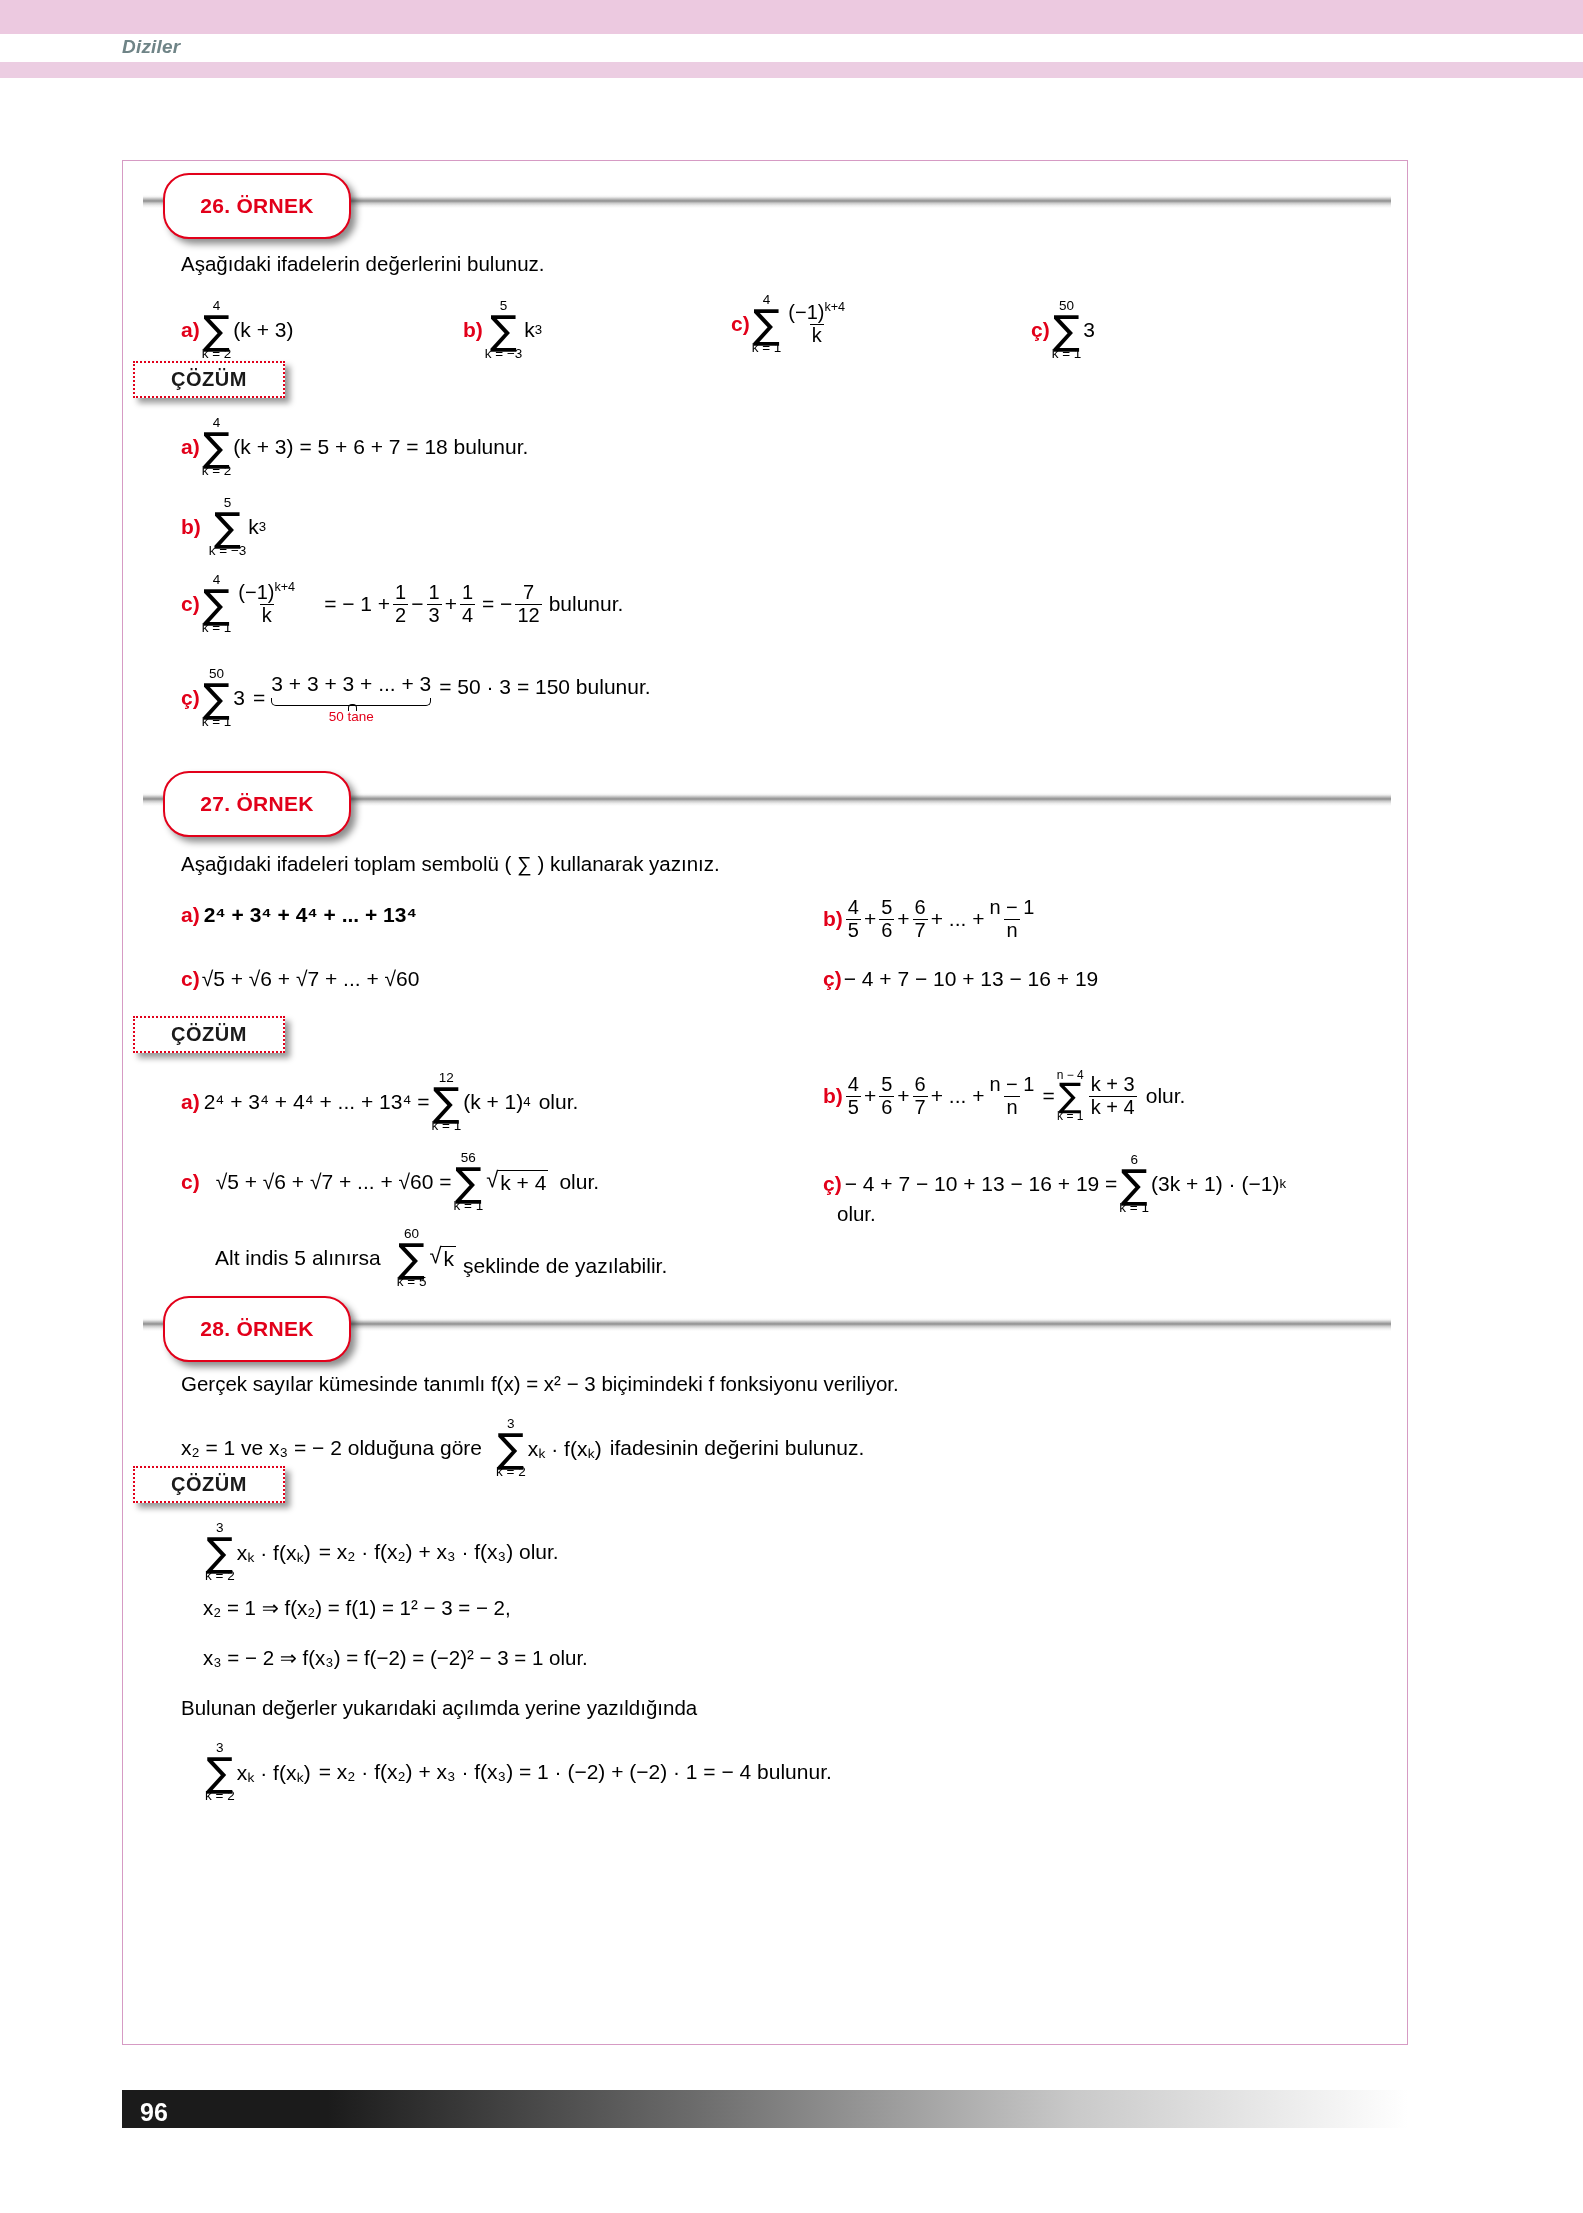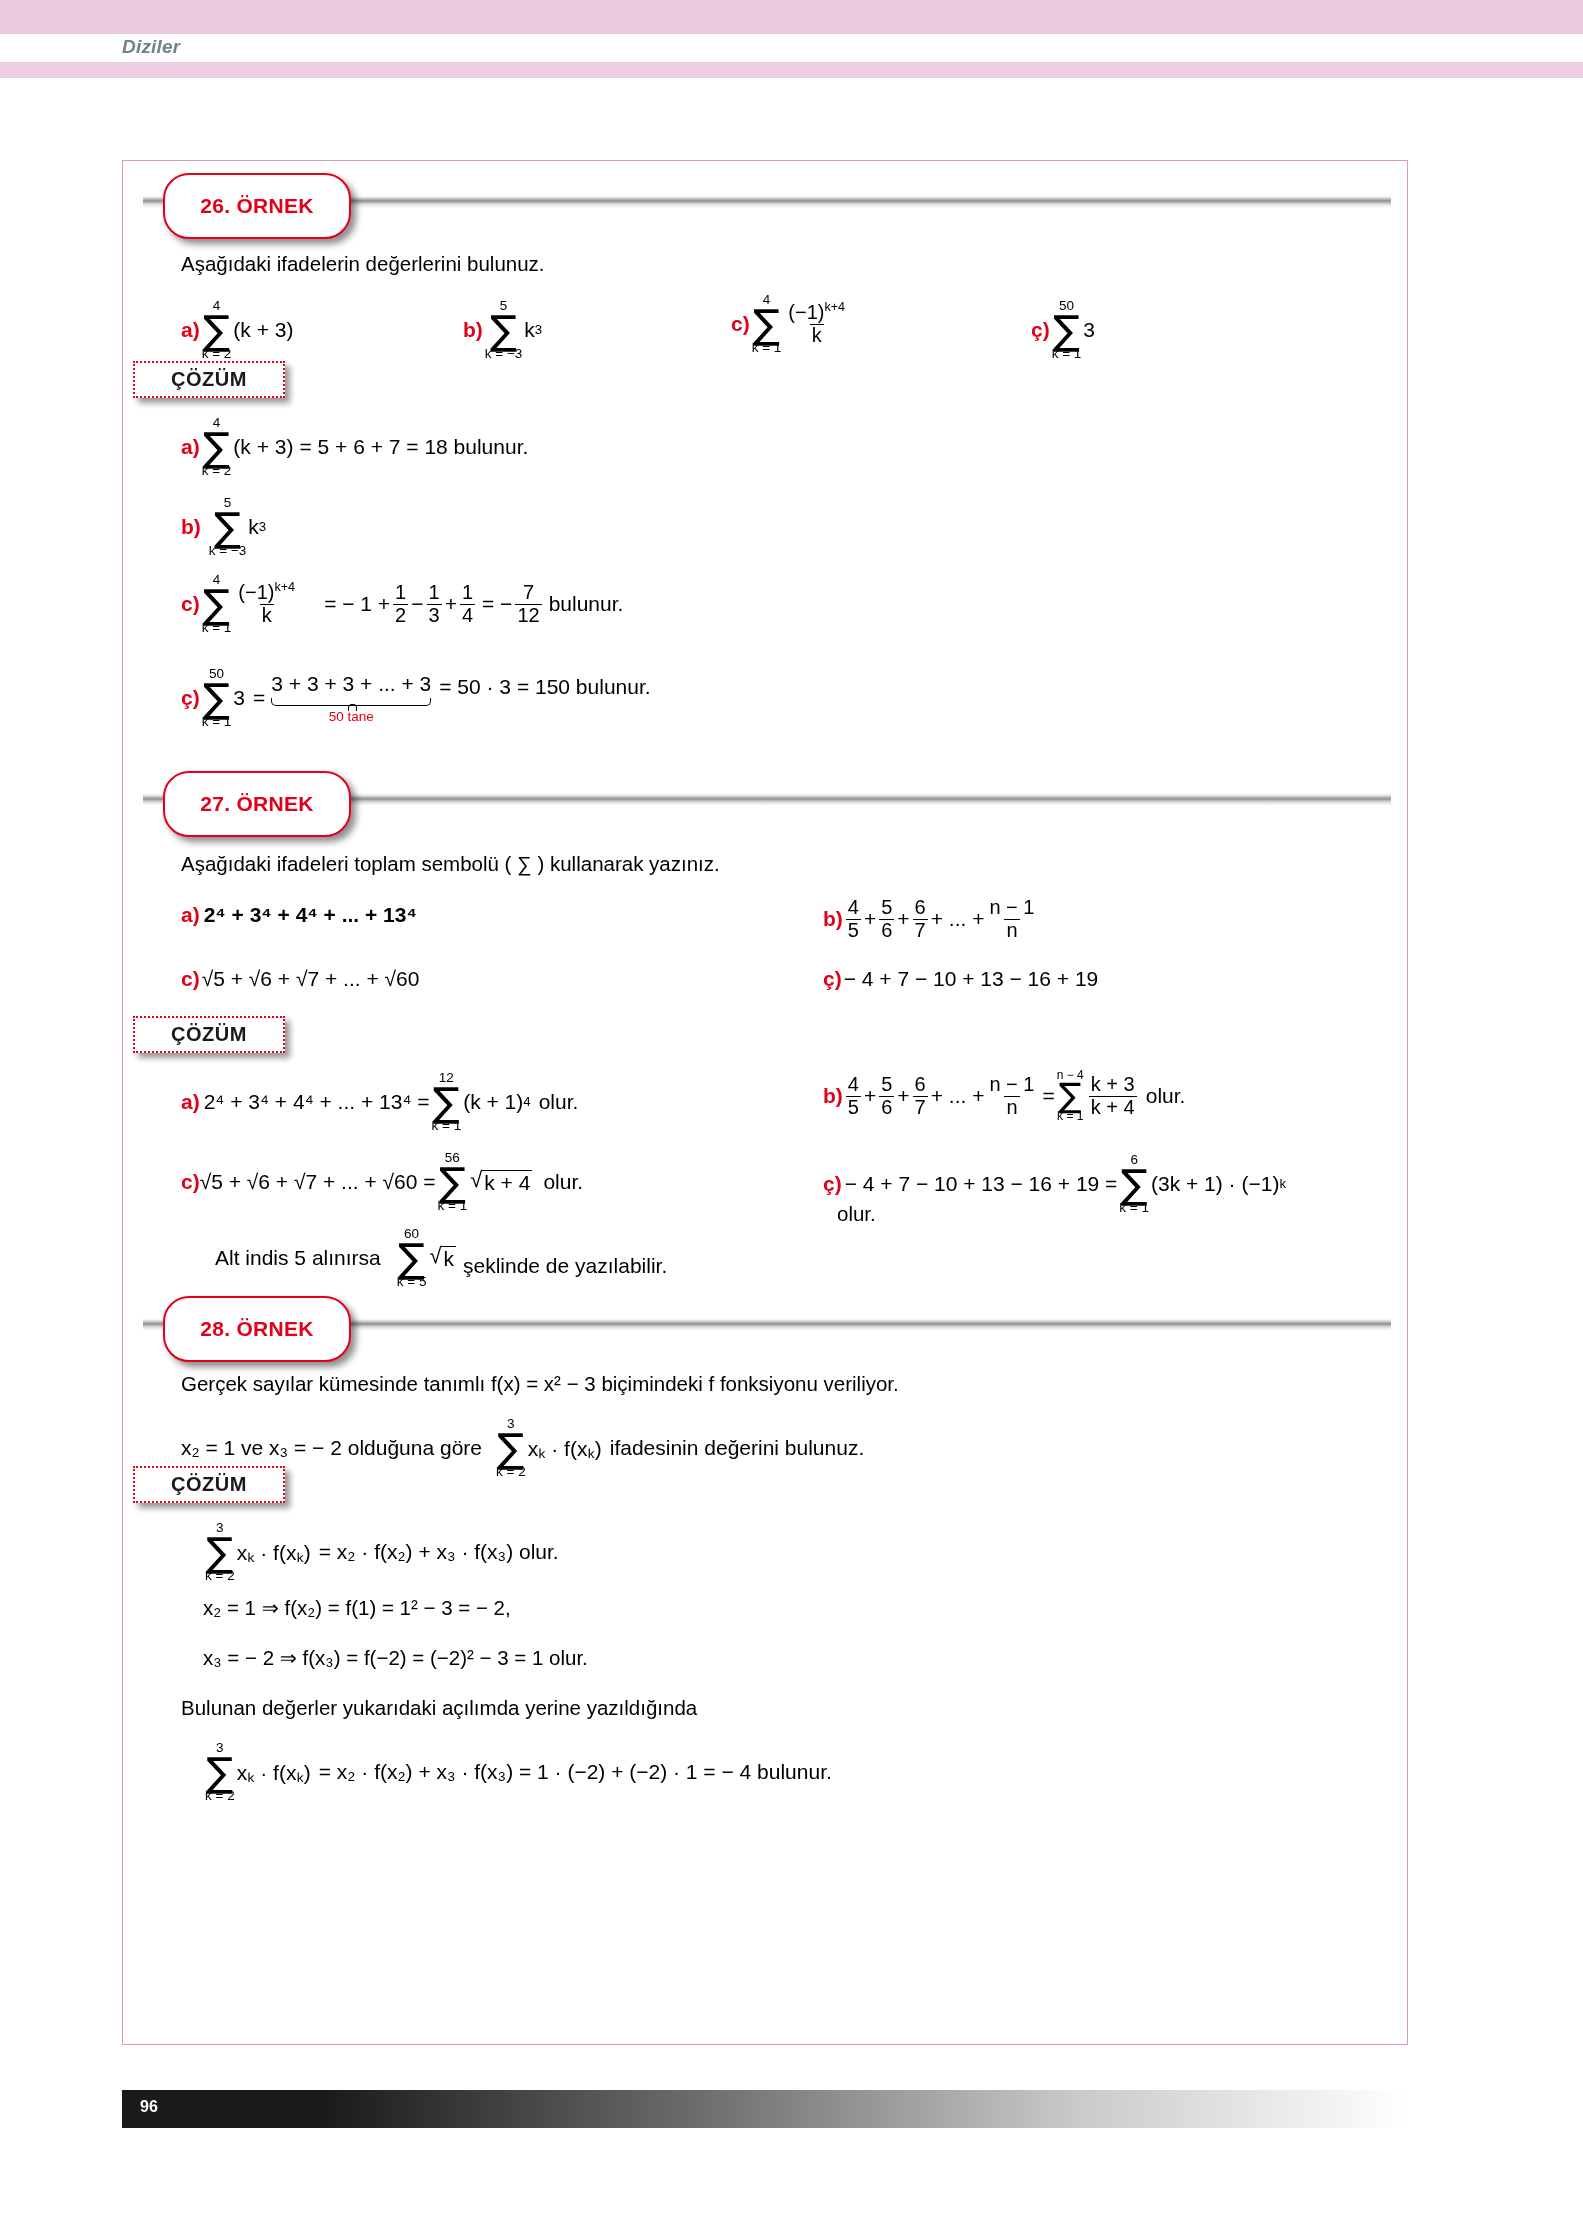--- a/index.html
+++ b/index.html
@@ -224,21 +224,21 @@
     width: 1286px;
     height: 38px;
     background: linear-gradient(to right, #1b1b1b 0%, #1b1b1b 16%,
                 #6d6d6d 45%, #c9c9c9 74%, #ffffff 100%);
   }
   .pageno {
     position: absolute;
     left: 140px;
     top: 2098px;
     color: #fff;
-    font-size: 16px;
+    font-size: 25px;
     font-weight: bold;
   }
 </style>
 </head>
 <body>
 
 <div class="hdr-strip-top"></div>
 <div class="hdr-strip-bottom"></div>
 <div class="hdr-title">Diziler</div>
 
@@ -459,21 +459,21 @@
     </span>
     <span class="frac">
       <span class="num">k + 3</span>
       <span class="den">k + 4</span>
     </span>
     <span style="margin-left:6px;">olur.</span>
   </div>
 
   <div class="math" style="left:58px; top:990px;">
     <span class="lbl">c)</span>
-    <span style="margin-left:0;">√5 + √6 + √7 + ... + √60 =</span>
+    <span style="margin-left:16px;">√5 + √6 + √7 + ... + √60 =</span>
     <span class="sigma">
       <span class="lim">56</span>
       <span class="glyph">∑</span>
       <span class="lim">k = 1</span>
     </span>
     <span class="rad">
       <span class="sign">√</span>
       <span class="body">k + 4</span>
     </span>
     <span style="margin-left:10px;">olur.</span>

